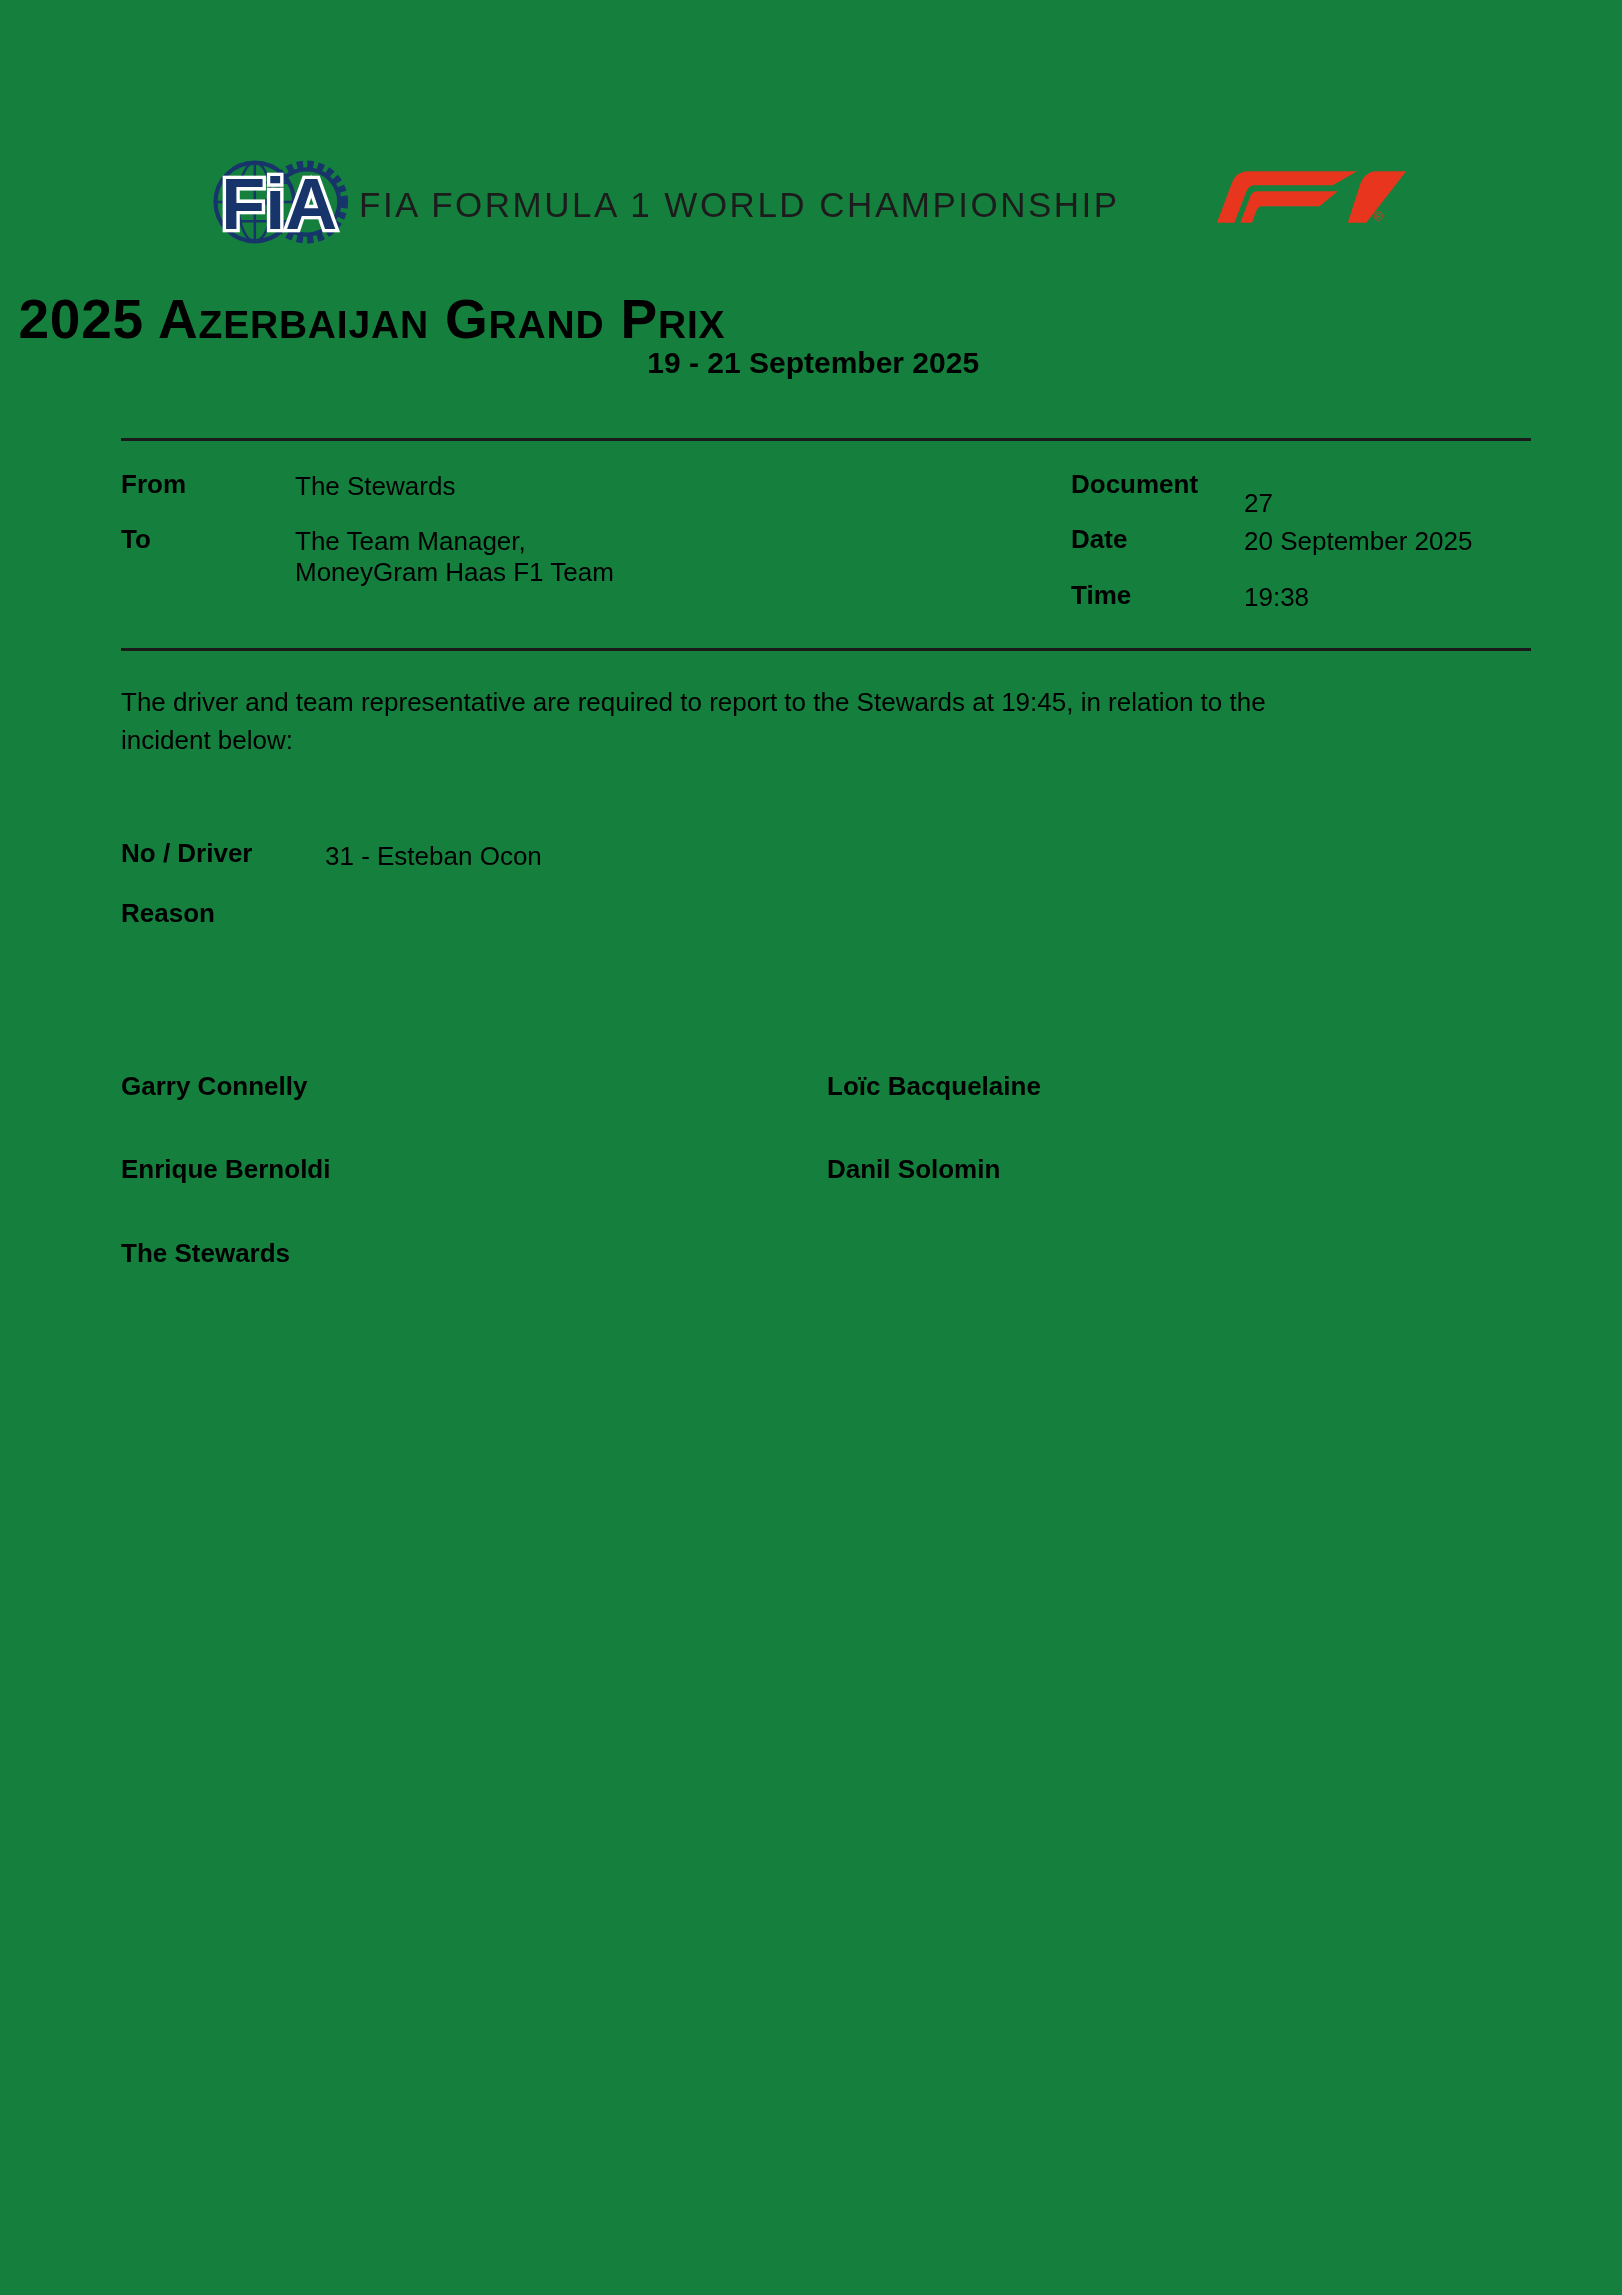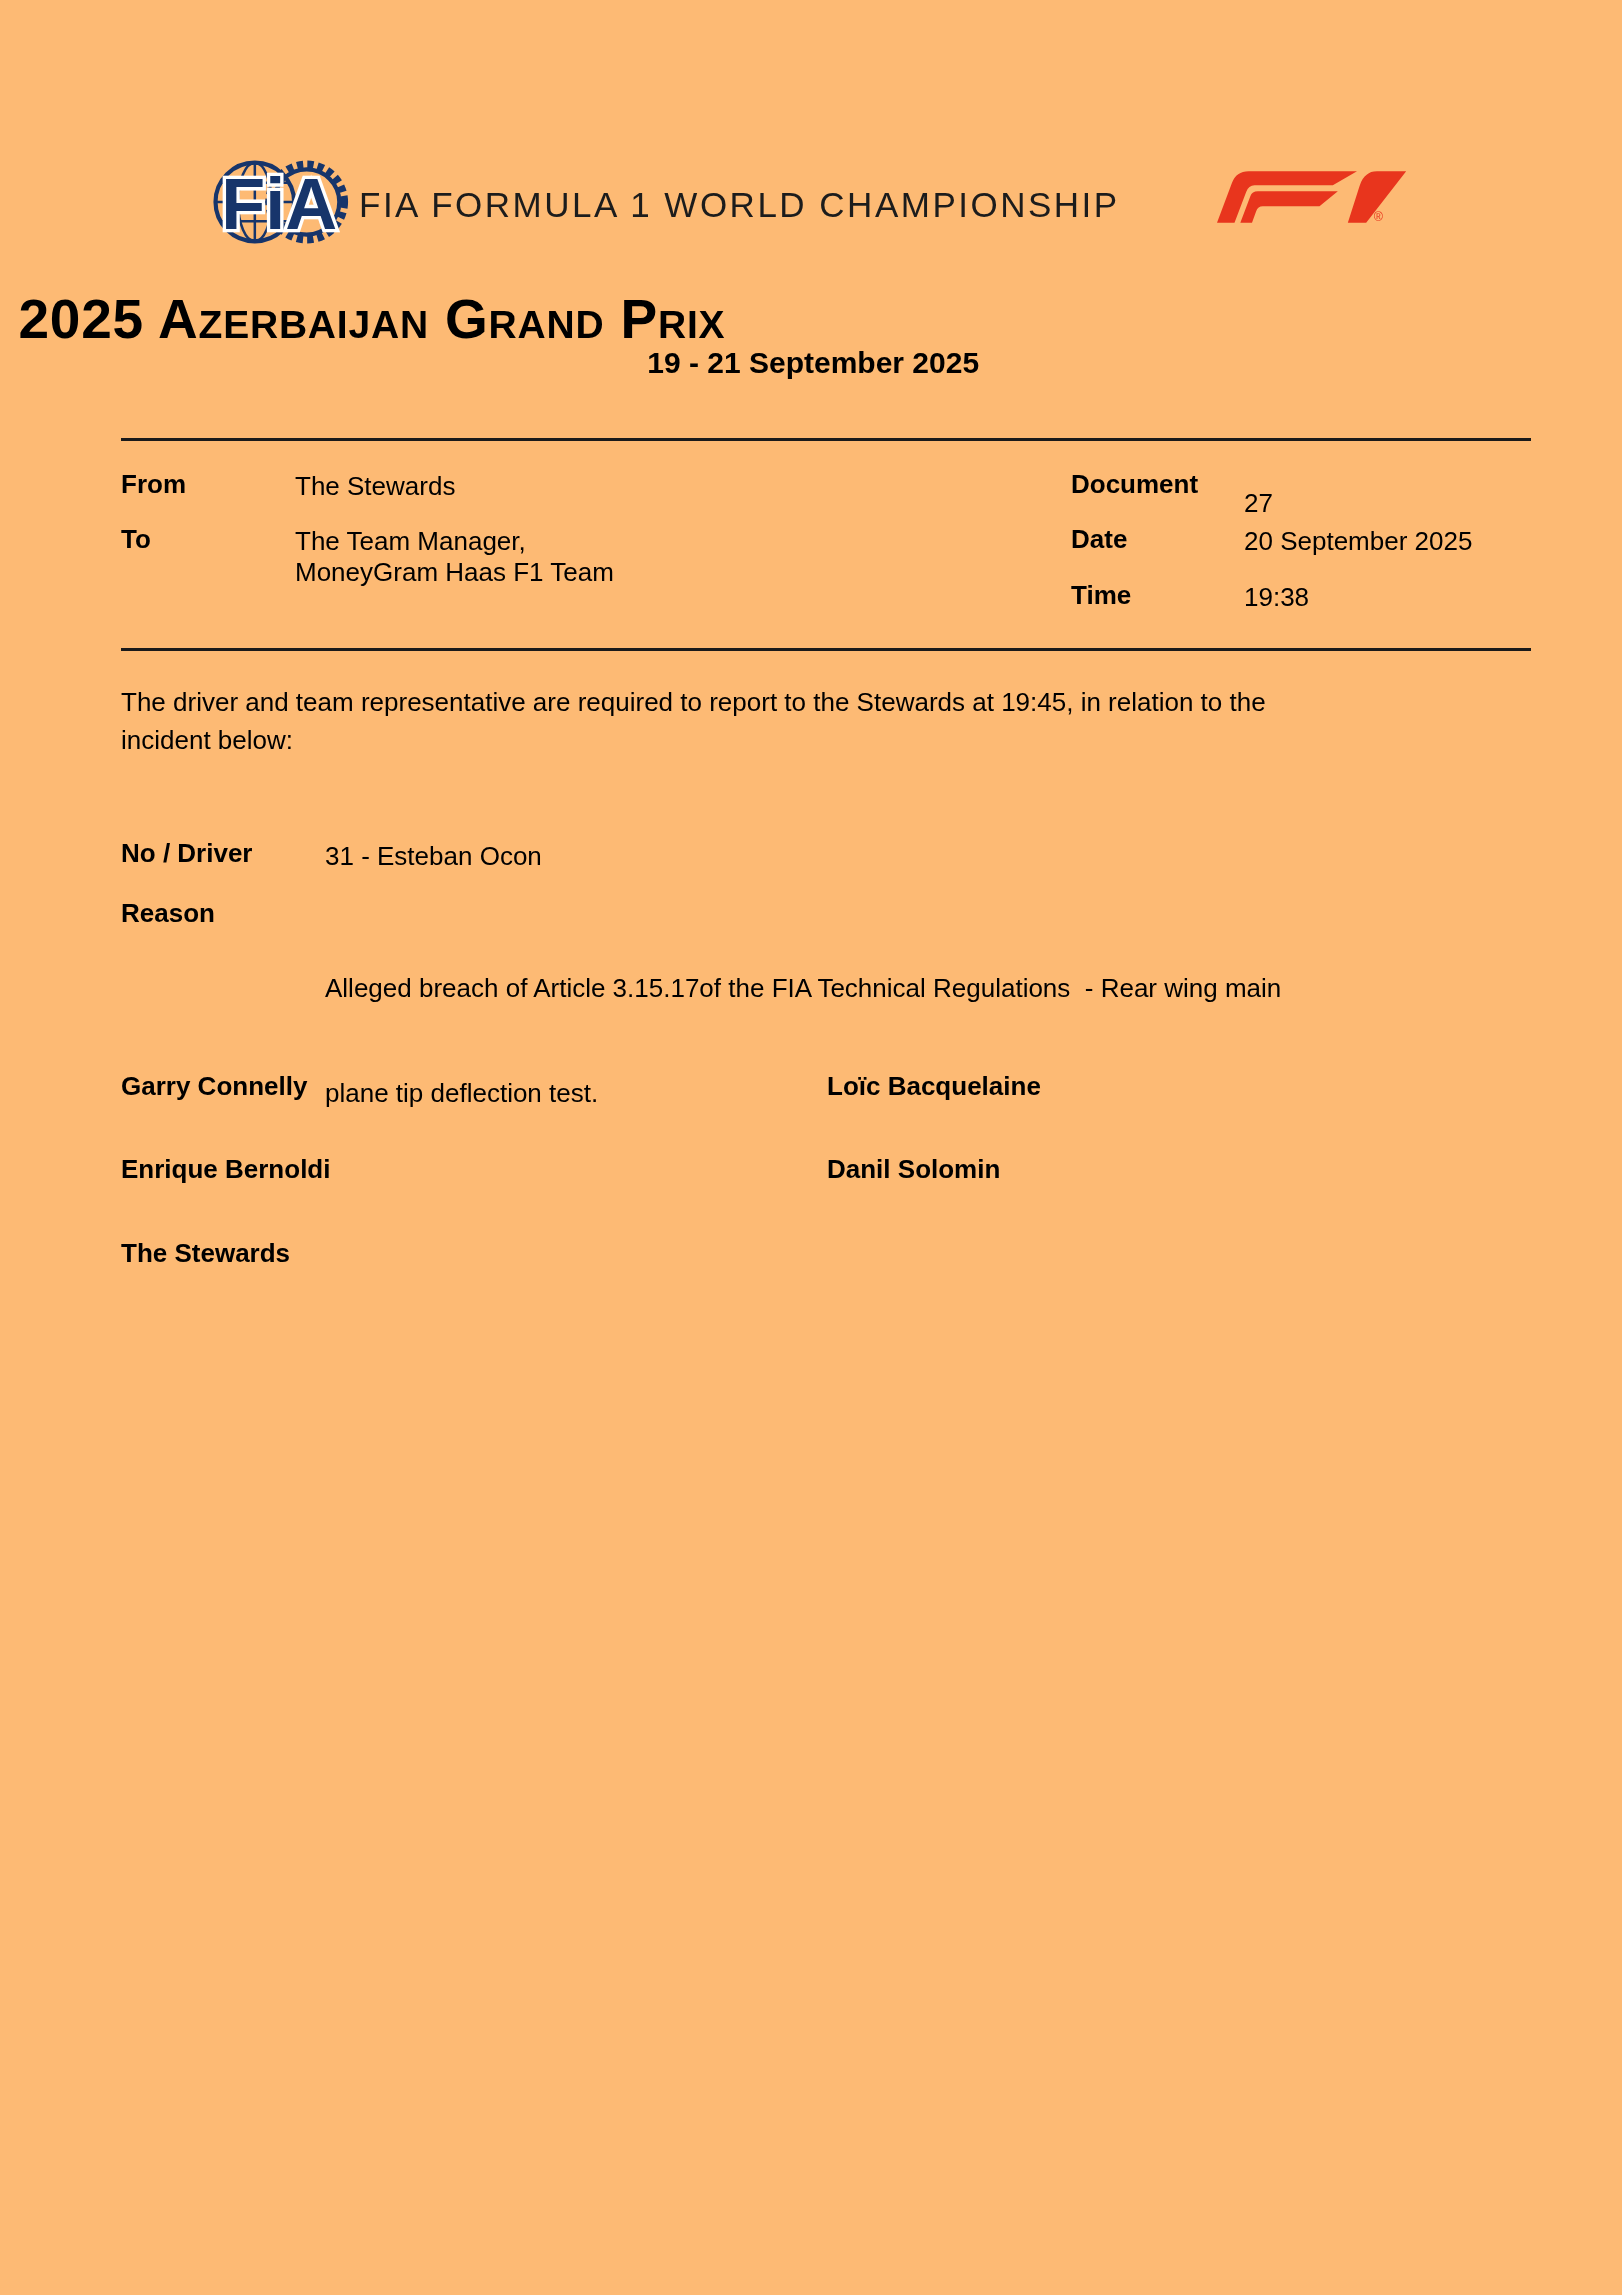--- a/index.html
+++ b/index.html
@@ -1,19 +1,19 @@
 <!DOCTYPE html>
 <html style="--fia-navy: #17356B; --f1-red: #E8351D; --rule: #1a1a1a;font-size:13.4px"><head>
 <meta charset="utf-8">
 <style>
   html,body { margin:0; padding:0; background:#e8e8e8; }
   .page {
     position:relative;
     width:1622px; height:2295px;
-    background:#fdba74;
+    background:#15803d;
     font-family:"Liberation Sans", sans-serif;
     color:#000;
     overflow:hidden;
   }
   .abs { position:absolute; }
 
   
   .fia-logo   { left:213px; top:155px; width:138px; height:94px; }
   .champ-title{
     left:359px; top:185px; width:868px;
@@ -132,24 +132,20 @@
 
   <div class="abs summons">
     <div>The driver and team representative are required to report to the Stewards at 19:45, in relation to the</div>
     <div>incident below:</div>
   </div>
 
   <div class="abs meta-label nd-label">No / Driver</div>
   <div class="abs meta-value nd-value">31 - Esteban Ocon</div>
 
   <div class="abs meta-label reason-label">Reason</div>
-  <div class="abs reason-value">
-    <div>Alleged breach of Article 3.15.17of the FIA Technical Regulations  - Rear wing main</div>
-    <div>plane tip deflection test.</div>
-  </div>
 
   <div class="abs sig sig-garry">Garry Connelly</div>
   <div class="abs sig sig-loic">Loïc Bacquelaine</div>
   <div class="abs sig sig-enrique">Enrique Bernoldi</div>
   <div class="abs sig sig-danil">Danil Solomin</div>
   <div class="abs sig sig-footer">The Stewards</div>
 
 </div>
 
 

